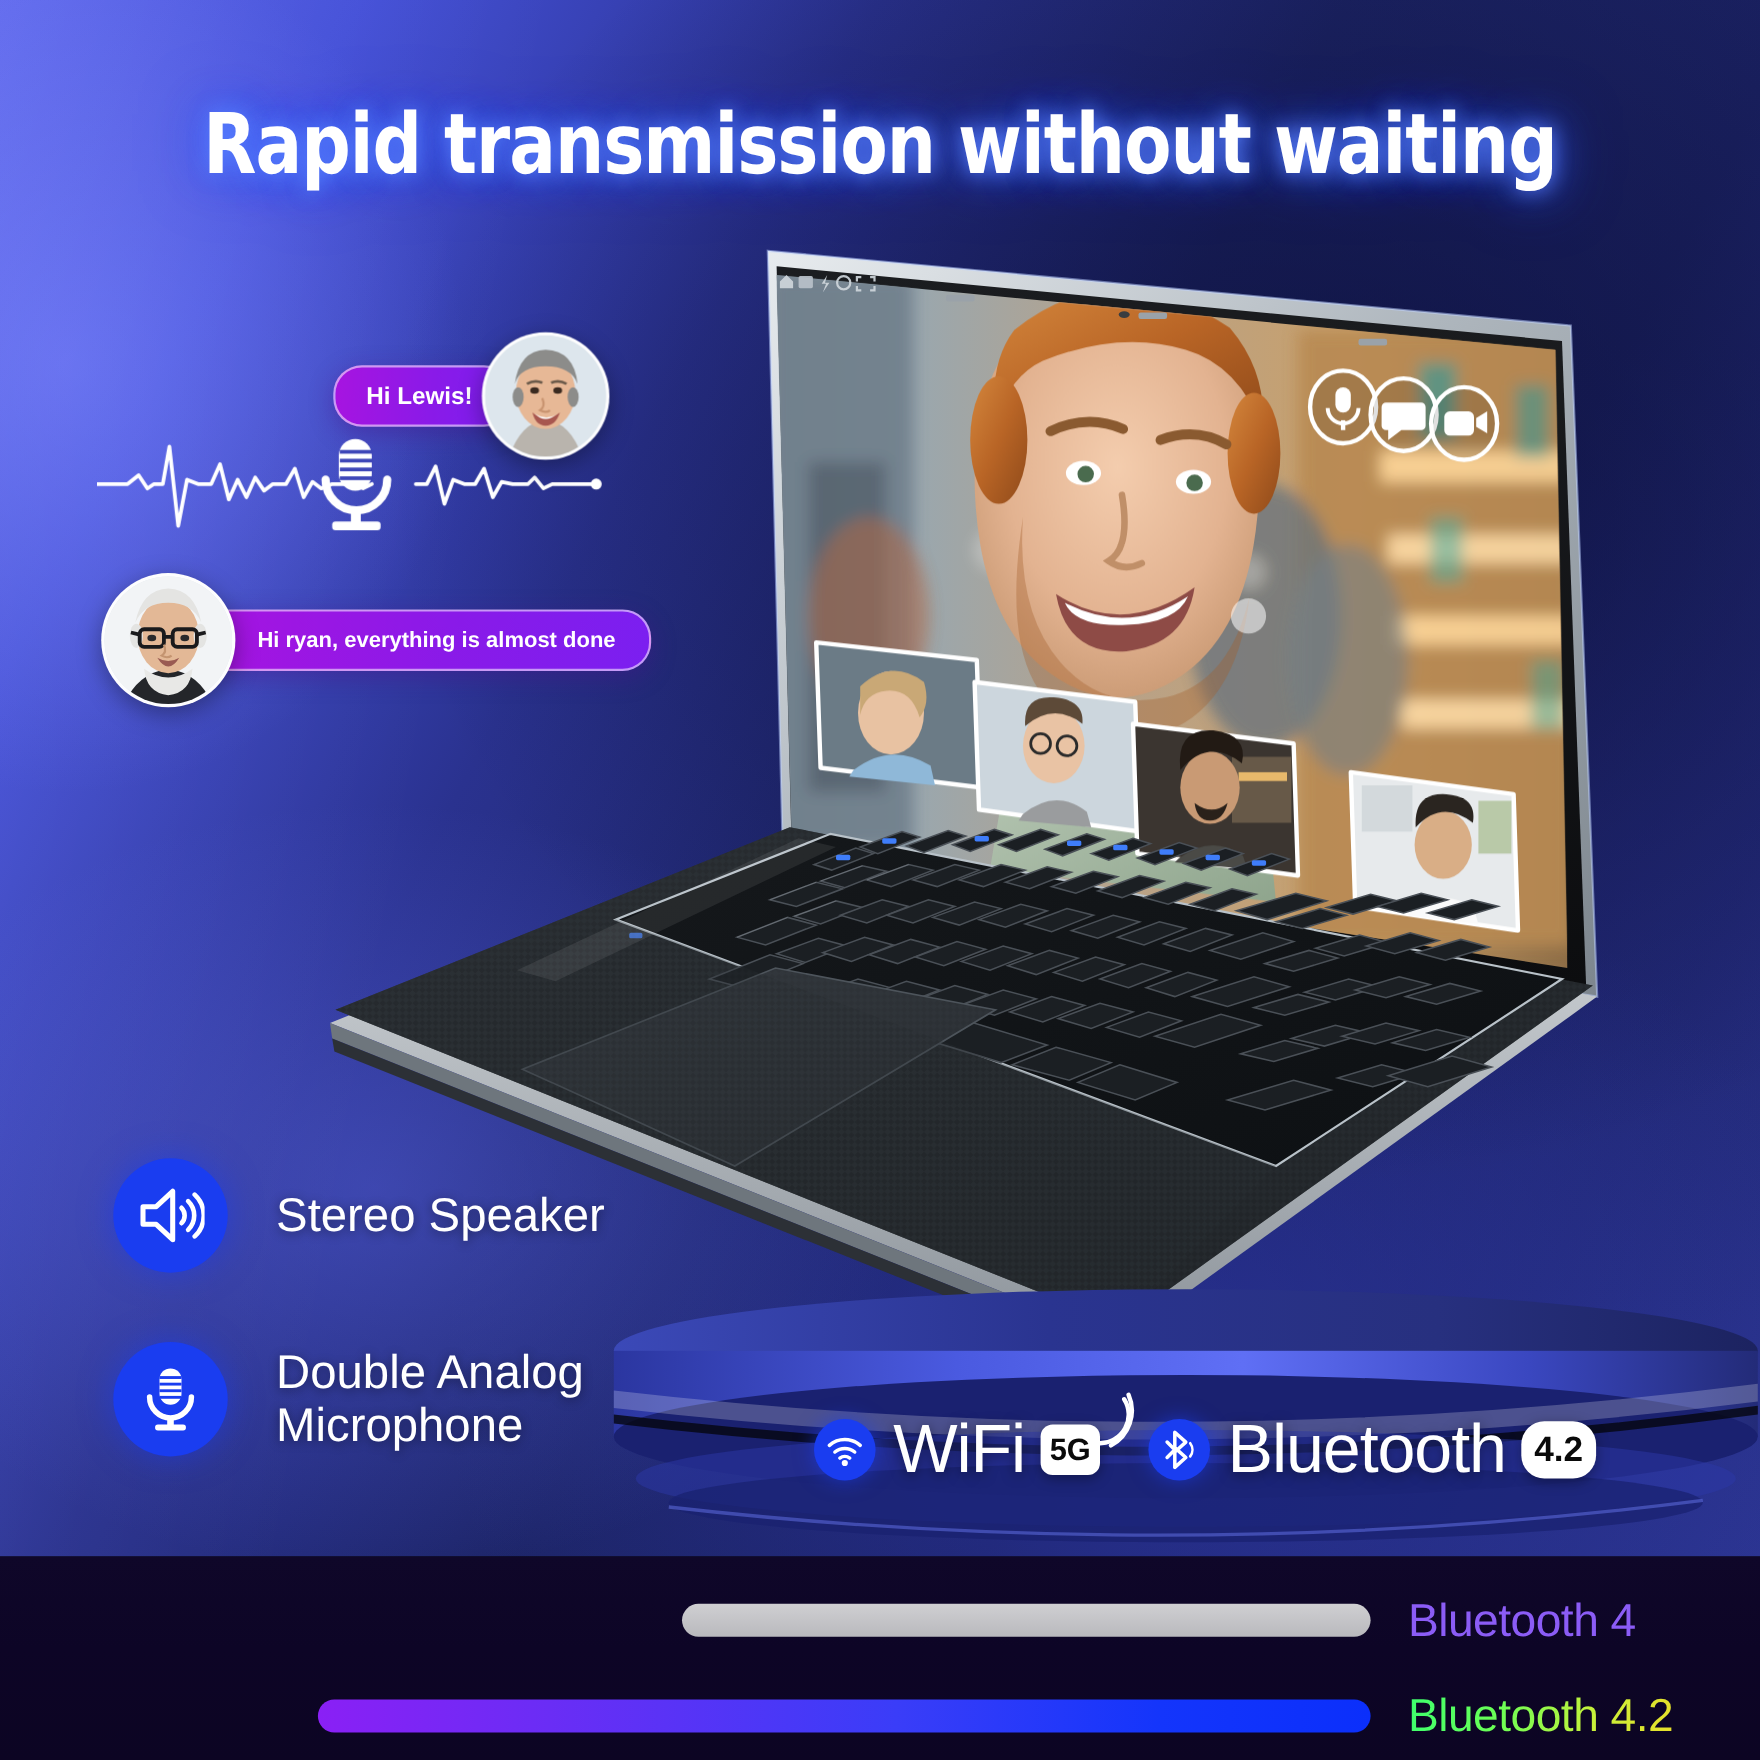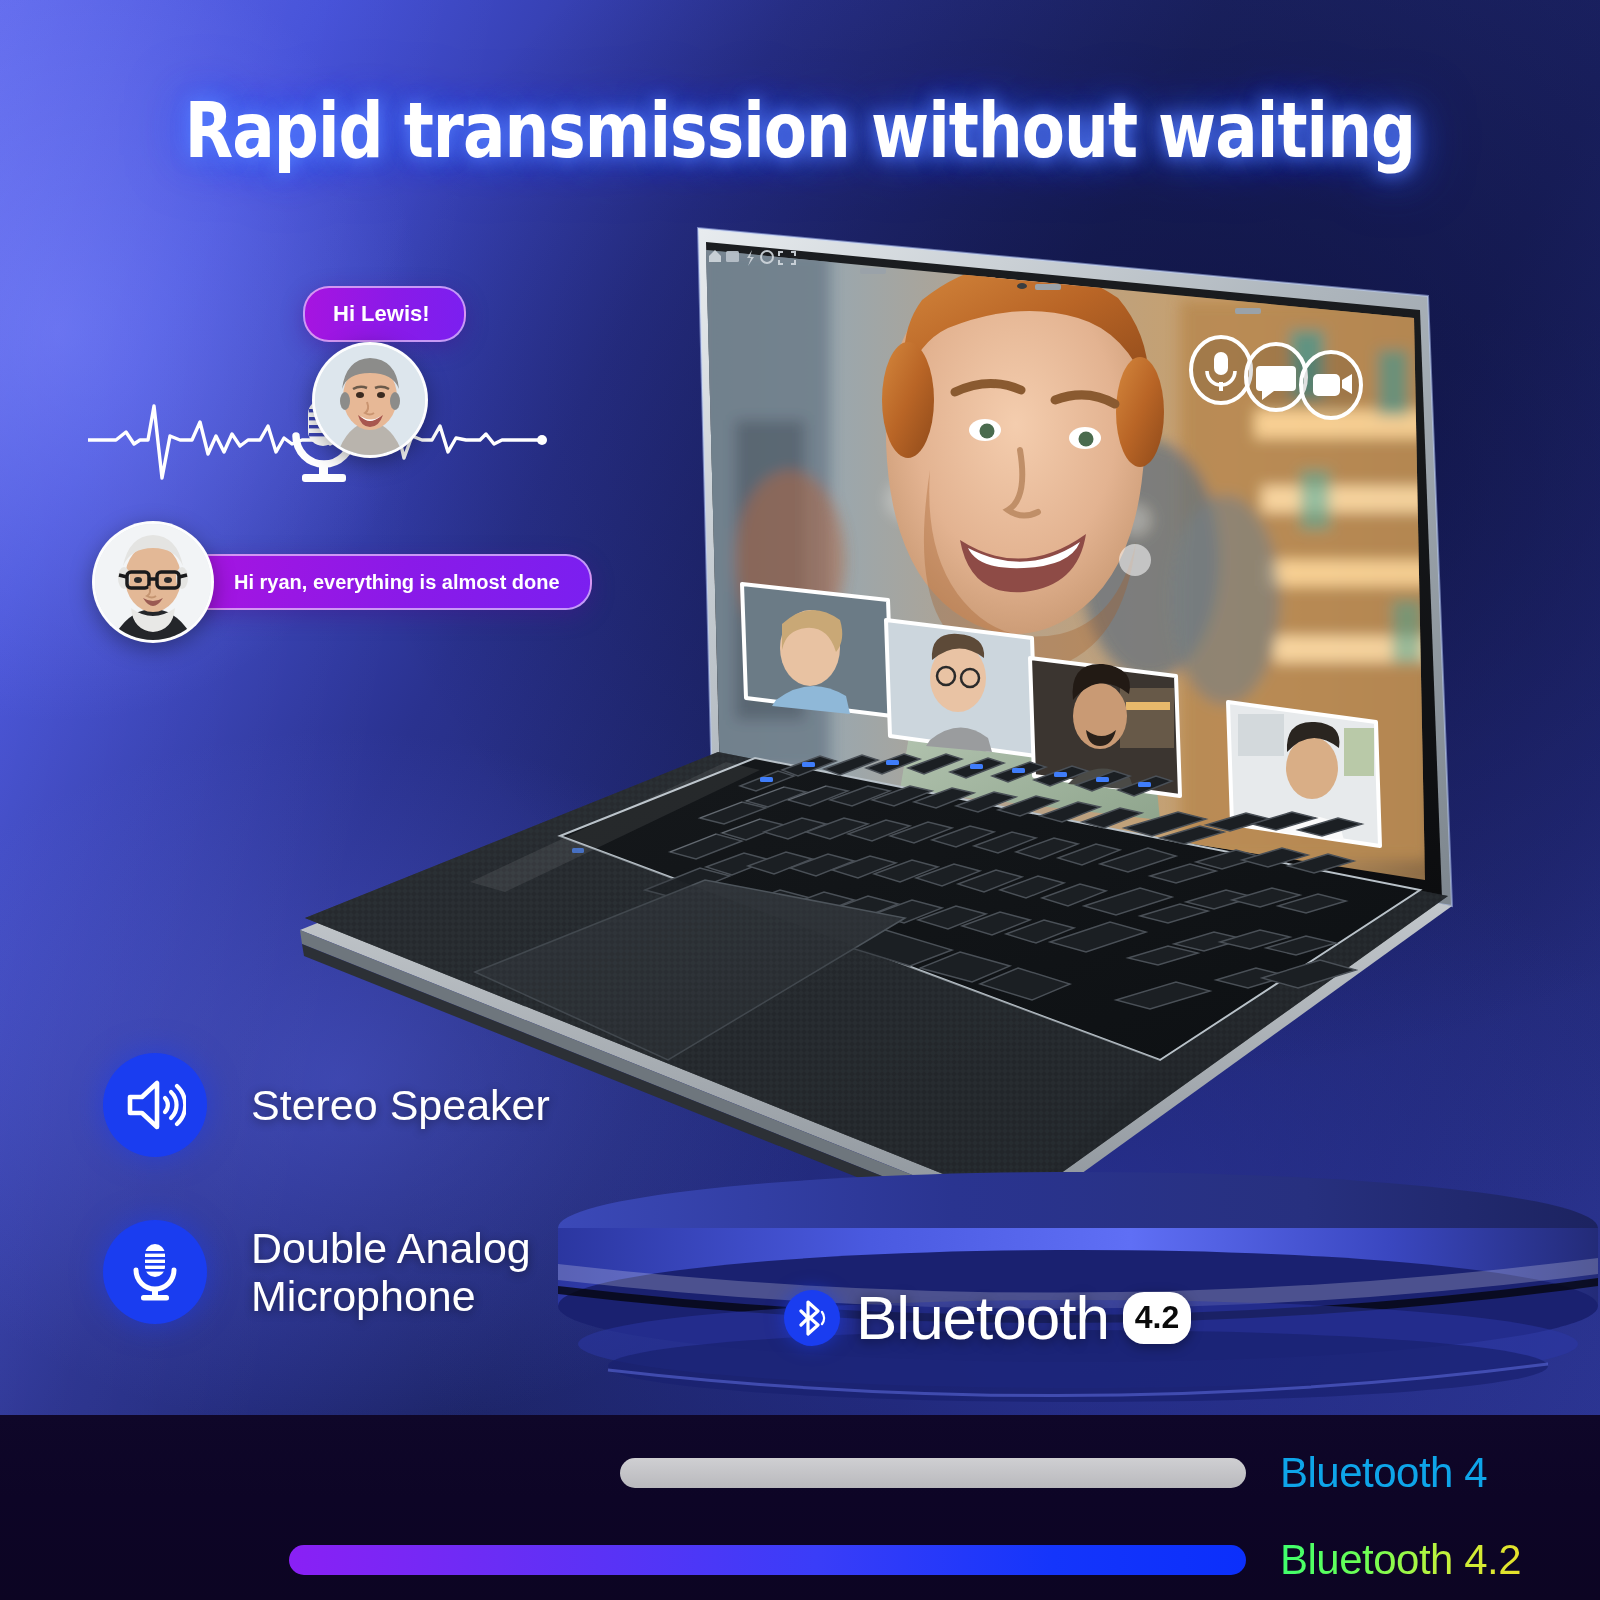--- a/index.html
+++ b/index.html
@@ -36,21 +36,21 @@
   
   .bubble{position:absolute;display:flex;align-items:center;}
   .pill{background:linear-gradient(95deg,#a714e0 0%,#8a1ae8 55%,#7b1ff0 100%);
     border:2px solid rgba(255,255,255,.55);
     color:#fff;font-weight:bold;display:flex;align-items:center;justify-content:center;
     box-shadow:0 6px 22px rgba(70,20,140,.45);}
   .avatar{border-radius:50%;overflow:hidden;border:3px solid rgba(255,255,255,.92);
     background:#dfe7ee;position:relative;box-shadow:0 6px 22px rgba(0,0,0,.35);flex:none;}
   .avatar svg{display:block;width:100%;height:100%;}
 
-  #bubble1{left:303px;top:286px;flex-direction:column;}
+  #bubble1{left:303px;top:302px;}
   #bubble1 .pill{height:52px;border-radius:26px;padding:0 34px 0 28px;font-size:22px;margin-right:-28px;}
   #bubble1 .avatar{width:110px;height:110px;z-index:2;}
 
   #bubble2{left:92px;top:521px;}
   #bubble2 .avatar{width:116px;height:116px;z-index:2;margin-right:-32px;}
   #bubble2 .pill{height:52px;border-radius:26px;padding:0 30px 0 50px;font-size:20px;}
 
   
   .wave-row{position:absolute;left:88px;top:392px;width:470px;height:96px;}
   .wave-row svg{display:block;}
@@ -89,21 +89,21 @@
   .sig-arcs{position:relative;width:0;height:0;}
   .sig-arcs svg{position:absolute;left:-8px;top:-58px;}
   .conn-gap{width:44px;}
 
   
   .cmp{position:absolute;display:flex;align-items:center;}
   .cmp-bar{height:30px;border-radius:15px;flex:none;}
   .cmp-lbl{font-size:42px;font-weight:300;margin-left:34px;white-space:nowrap;letter-spacing:-.5px;}
   #cmp-bt4{left:620px;top:1449px;}
   #cmp-bt4 .cmp-bar{width:626px;background:linear-gradient(180deg,#cfcfd2 0%,#b9b9bd 100%);}
-  #cmp-bt4 .cmp-lbl{color:#0ea5e9;}
+  #cmp-bt4 .cmp-lbl{color:#8b5cf6;}
   #cmp-bt42{left:289px;top:1536px;}
   #cmp-bt42 .cmp-bar{width:957px;background:linear-gradient(90deg,#8a20f5 0%,#6a2df5 22%,#3a3df8 55%,#1435fb 80%,#0b2ffb 100%);}
   #cmp-bt42 .cmp-lbl{background:linear-gradient(100deg,#3cff6e 0%,#6cff55 35%,#c8f03a 70%,#e8e02a 100%);
     -webkit-background-clip:text;background-clip:text;color:transparent;}
 </style>
 </head>
 <body>
 
 <div id="stage">
 
@@ -567,20 +567,42 @@
         <path d="M10,29 a19,19 0 0 0 38,0" stroke="#fff" stroke-width="5" fill="none" stroke-linecap="round"></path>
         <rect x="26" y="47" width="6" height="9" fill="#fff"></rect>
         <rect x="15" y="54" width="28" height="5.5" rx="2.5" fill="#fff"></rect>
       </svg>
     </div>
     <div class="feat-txt">Double Analog
 Microphone</div>
   </div>
 
   <div class="conn">
+    <div class="conn-grp">
+      <div class="conn-ico">
+        <svg width="34" height="30" viewBox="0 0 34 30">
+          <g fill="none" stroke="#fff" stroke-width="3.2" stroke-linecap="round">
+            <path d="M3,11 a21,21 0 0 1 28,0"></path>
+            <path d="M8,17 a14,14 0 0 1 18,0"></path>
+            <path d="M12.5,22.5 a7.5,7.5 0 0 1 9,0"></path>
+          </g>
+          <circle cx="17" cy="27" r="2.8" fill="#fff"></circle>
+        </svg>
+      </div>
+      <div class="conn-lbl">WiFi</div>
+      <div class="chip" id="chip-5g">5G</div>
+      <div class="sig-arcs">
+        <svg width="56" height="60" viewBox="0 0 56 60">
+          <g fill="none" stroke="#fff" stroke-width="4" stroke-linecap="round">
+            <path d="M8,52 a26,26 0 0 0 22,-40"></path>
+            <path d="M18,54 a36,36 0 0 0 16,-46"></path>
+          </g>
+        </svg>
+      </div>
+    </div>
 
     <div class="conn-gap"></div>
 
     <div class="conn-grp">
       <div class="conn-ico">
         <svg width="30" height="36" viewBox="0 0 30 36">
           <path d="M11,2 L21,11 L11,20 L11,2 Z M11,16 L21,25 L11,34 L11,16 Z" fill="none" stroke="#fff" stroke-width="3.2" stroke-linejoin="round"></path>
           <path d="M4,11 L11,18 L4,25" fill="none" stroke="#fff" stroke-width="3.2" stroke-linecap="round"></path>
           <g fill="none" stroke="#fff" stroke-width="2.4" stroke-linecap="round">
             <path d="M25,12 a10,10 0 0 1 0,12"></path>

